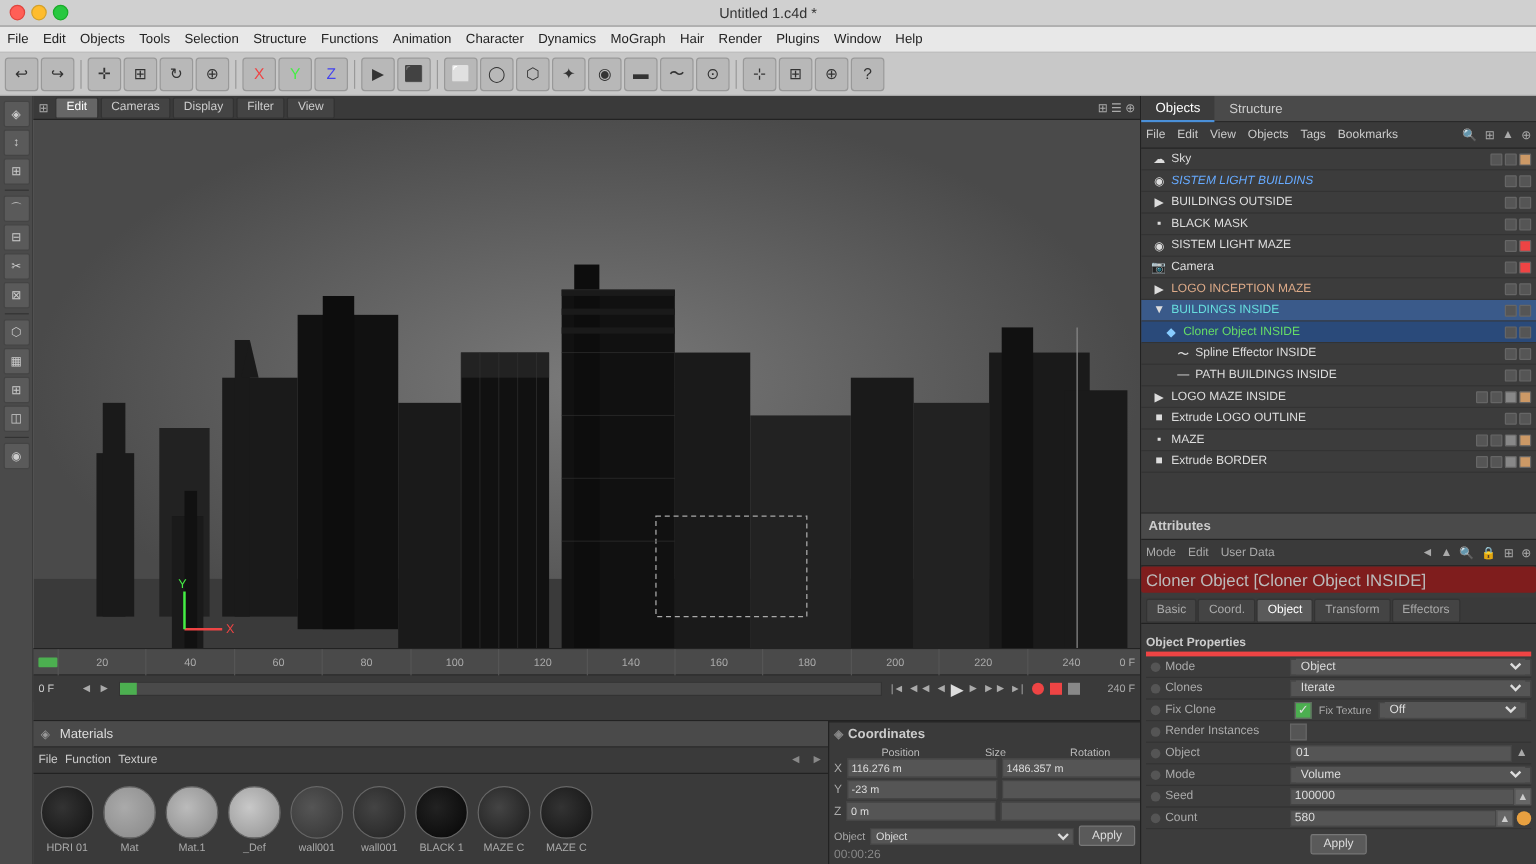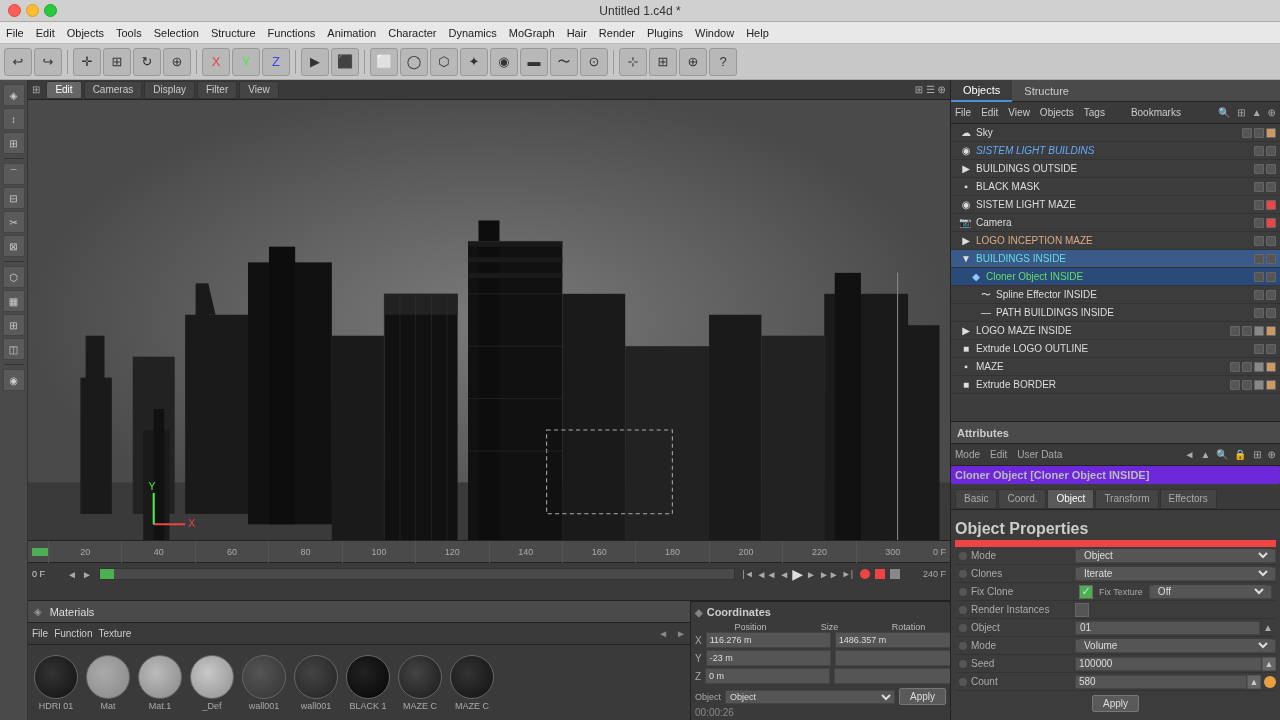--- a/index.html
+++ b/index.html
@@ -82,22 +82,22 @@
     .obj-dot.colored { background: #777; }
 
     
     #attrs-panel { flex: 1; display: flex; flex-direction: column; }
     #attrs-header { height: 22px; background: #4a4a4a; display: flex; align-items: center; padding: 0 6px; border-bottom: 1px solid #222; }
     #attrs-toolbar { height: 22px; background: #3a3a3a; display: flex; align-items: center; padding: 0 4px; gap: 4px; border-bottom: 1px solid #222; }
     #attrs-tabs { height: 22px; background: #3a3a3a; display: flex; align-items: center; gap: 1px; padding: 0 4px; border-bottom: 1px solid #222; }
     .attr-tab { padding: 0 8px; height: 20px; display: flex; align-items: center; font-size: 10px; color: #aaa; cursor: pointer; background: #444; border: 1px solid #333; border-radius: 2px; }
     .attr-tab.active { background: #5a5a5a; color: #fff; }
     #attrs-content { flex: 1; overflow-y: auto; padding: 4px; }
-    #attrs-title-bar { font-size: 11px; color: #bbb; padding: 3px 4px; background: #6d28d9; border-radius: 2px; margin-bottom: 4px; font-weight: bold; }
-    .attr-section-title { font-size: 16px; font-weight: bold; color: #ccc; padding: 2px 0; margin-top: 4px; border-bottom: 7px solid #ef4444; }
+    #attrs-title-bar { font-size: 14px; color: #bbb; padding: 3px 4px; background: #7f1d1d; border-radius: 2px; margin-bottom: 4px; }
+    .attr-section-title { font-size: 10px; font-weight: bold; color: #ccc; padding: 2px 0; margin-top: 4px; border-bottom: 4px solid #ef4444; }
     .attr-row { display: flex; align-items: center; height: 18px; border-bottom: 1px solid #333; }
     .attr-label { width: 120px; font-size: 10px; color: #aaa; padding-left: 4px; display: flex; align-items: center; }
     .attr-dot { width: 8px; height: 8px; border-radius: 50%; background: #555; margin-right: 4px; display: inline-block; }
     .attr-value { flex: 1; background: #555; border: 1px solid #444; color: #ddd; height: 14px; font-size: 10px; padding: 0 4px; display: flex; align-items: center; }
     .attr-value select { background: #555; border: none; color: #ddd; font-size: 10px; width: 100%; }
     .attr-checkbox { width: 14px; height: 14px; background: #555; border: 1px solid #666; display: flex; align-items: center; justify-content: center; }
     .attr-row-rel { position: relative; }
     .attr-stepper-btn { width: 14px; height: 14px; background: #666; border: 1px solid #555; cursor: pointer; display: flex; align-items: center; justify-content: center; font-size: 9px; color: #ccc; }
     .apply-btn { background: #5a5a5a; border: 1px solid #777; color: #ddd; padding: 2px 10px; cursor: pointer; font-size: 10px; border-radius: 2px; margin: 4px auto; display: block; }
 
@@ -281,21 +281,21 @@
           <div class="ruler-tick">40</div>
           <div class="ruler-tick">60</div>
           <div class="ruler-tick">80</div>
           <div class="ruler-tick">100</div>
           <div class="ruler-tick">120</div>
           <div class="ruler-tick">140</div>
           <div class="ruler-tick">160</div>
           <div class="ruler-tick">180</div>
           <div class="ruler-tick">200</div>
           <div class="ruler-tick">220</div>
-          <div class="ruler-tick">300</div>
+          <div class="ruler-tick">240</div>
         </div>
         <span style="font-size:9px;color:#aaa;margin-left:4px;">0 F</span>
       </div>
       <div id="timeline-controls">
         <span style="font-size:9px;color:#ccc;min-width:30px;">0 F</span>
         <span style="font-size:10px;color:#aaa;margin:0 2px;">◄</span>
         <span style="font-size:10px;color:#aaa;">►</span>
         <div style="flex:1;background:#4a4a4a;height:12px;border:1px solid #333;position:relative;margin:0 4px;">
           <div style="position:absolute;left:0;top:0;width:14px;height:100%;background:#4CAF50;"></div>
         </div>
@@ -417,21 +417,21 @@
         <div class="obj-tab active">Objects</div>
         <div class="obj-tab">Structure</div>
         <div style="flex:1;"></div>
       </div>
       <div id="objects-toolbar">
         <span style="font-size:10px;color:#ccc;cursor:pointer;">File</span>
         <span style="font-size:10px;color:#ccc;cursor:pointer;margin-left:6px;">Edit</span>
         <span style="font-size:10px;color:#ccc;cursor:pointer;margin-left:6px;">View</span>
         <span style="font-size:10px;color:#ccc;cursor:pointer;margin-left:6px;">Objects</span>
         <span style="font-size:10px;color:#ccc;cursor:pointer;margin-left:6px;">Tags</span>
-        <span style="font-size:10px;color:#ccc;cursor:pointer;margin-left:22px;">Bookmarks</span>
+        <span style="font-size:10px;color:#ccc;cursor:pointer;margin-left:6px;">Bookmarks</span>
         <div style="flex:1;"></div>
         <span style="font-size:10px;color:#aaa;">🔍</span>
         <span style="font-size:10px;color:#aaa;margin-left:2px;">⊞</span>
         <span style="font-size:10px;color:#aaa;margin-left:2px;">▲</span>
         <span style="font-size:10px;color:#aaa;margin-left:2px;">⊕</span>
       </div>
       <div id="objects-list">
 
         <div class="obj-item">
           <span class="obj-indent" style="width:4px;"></span>

